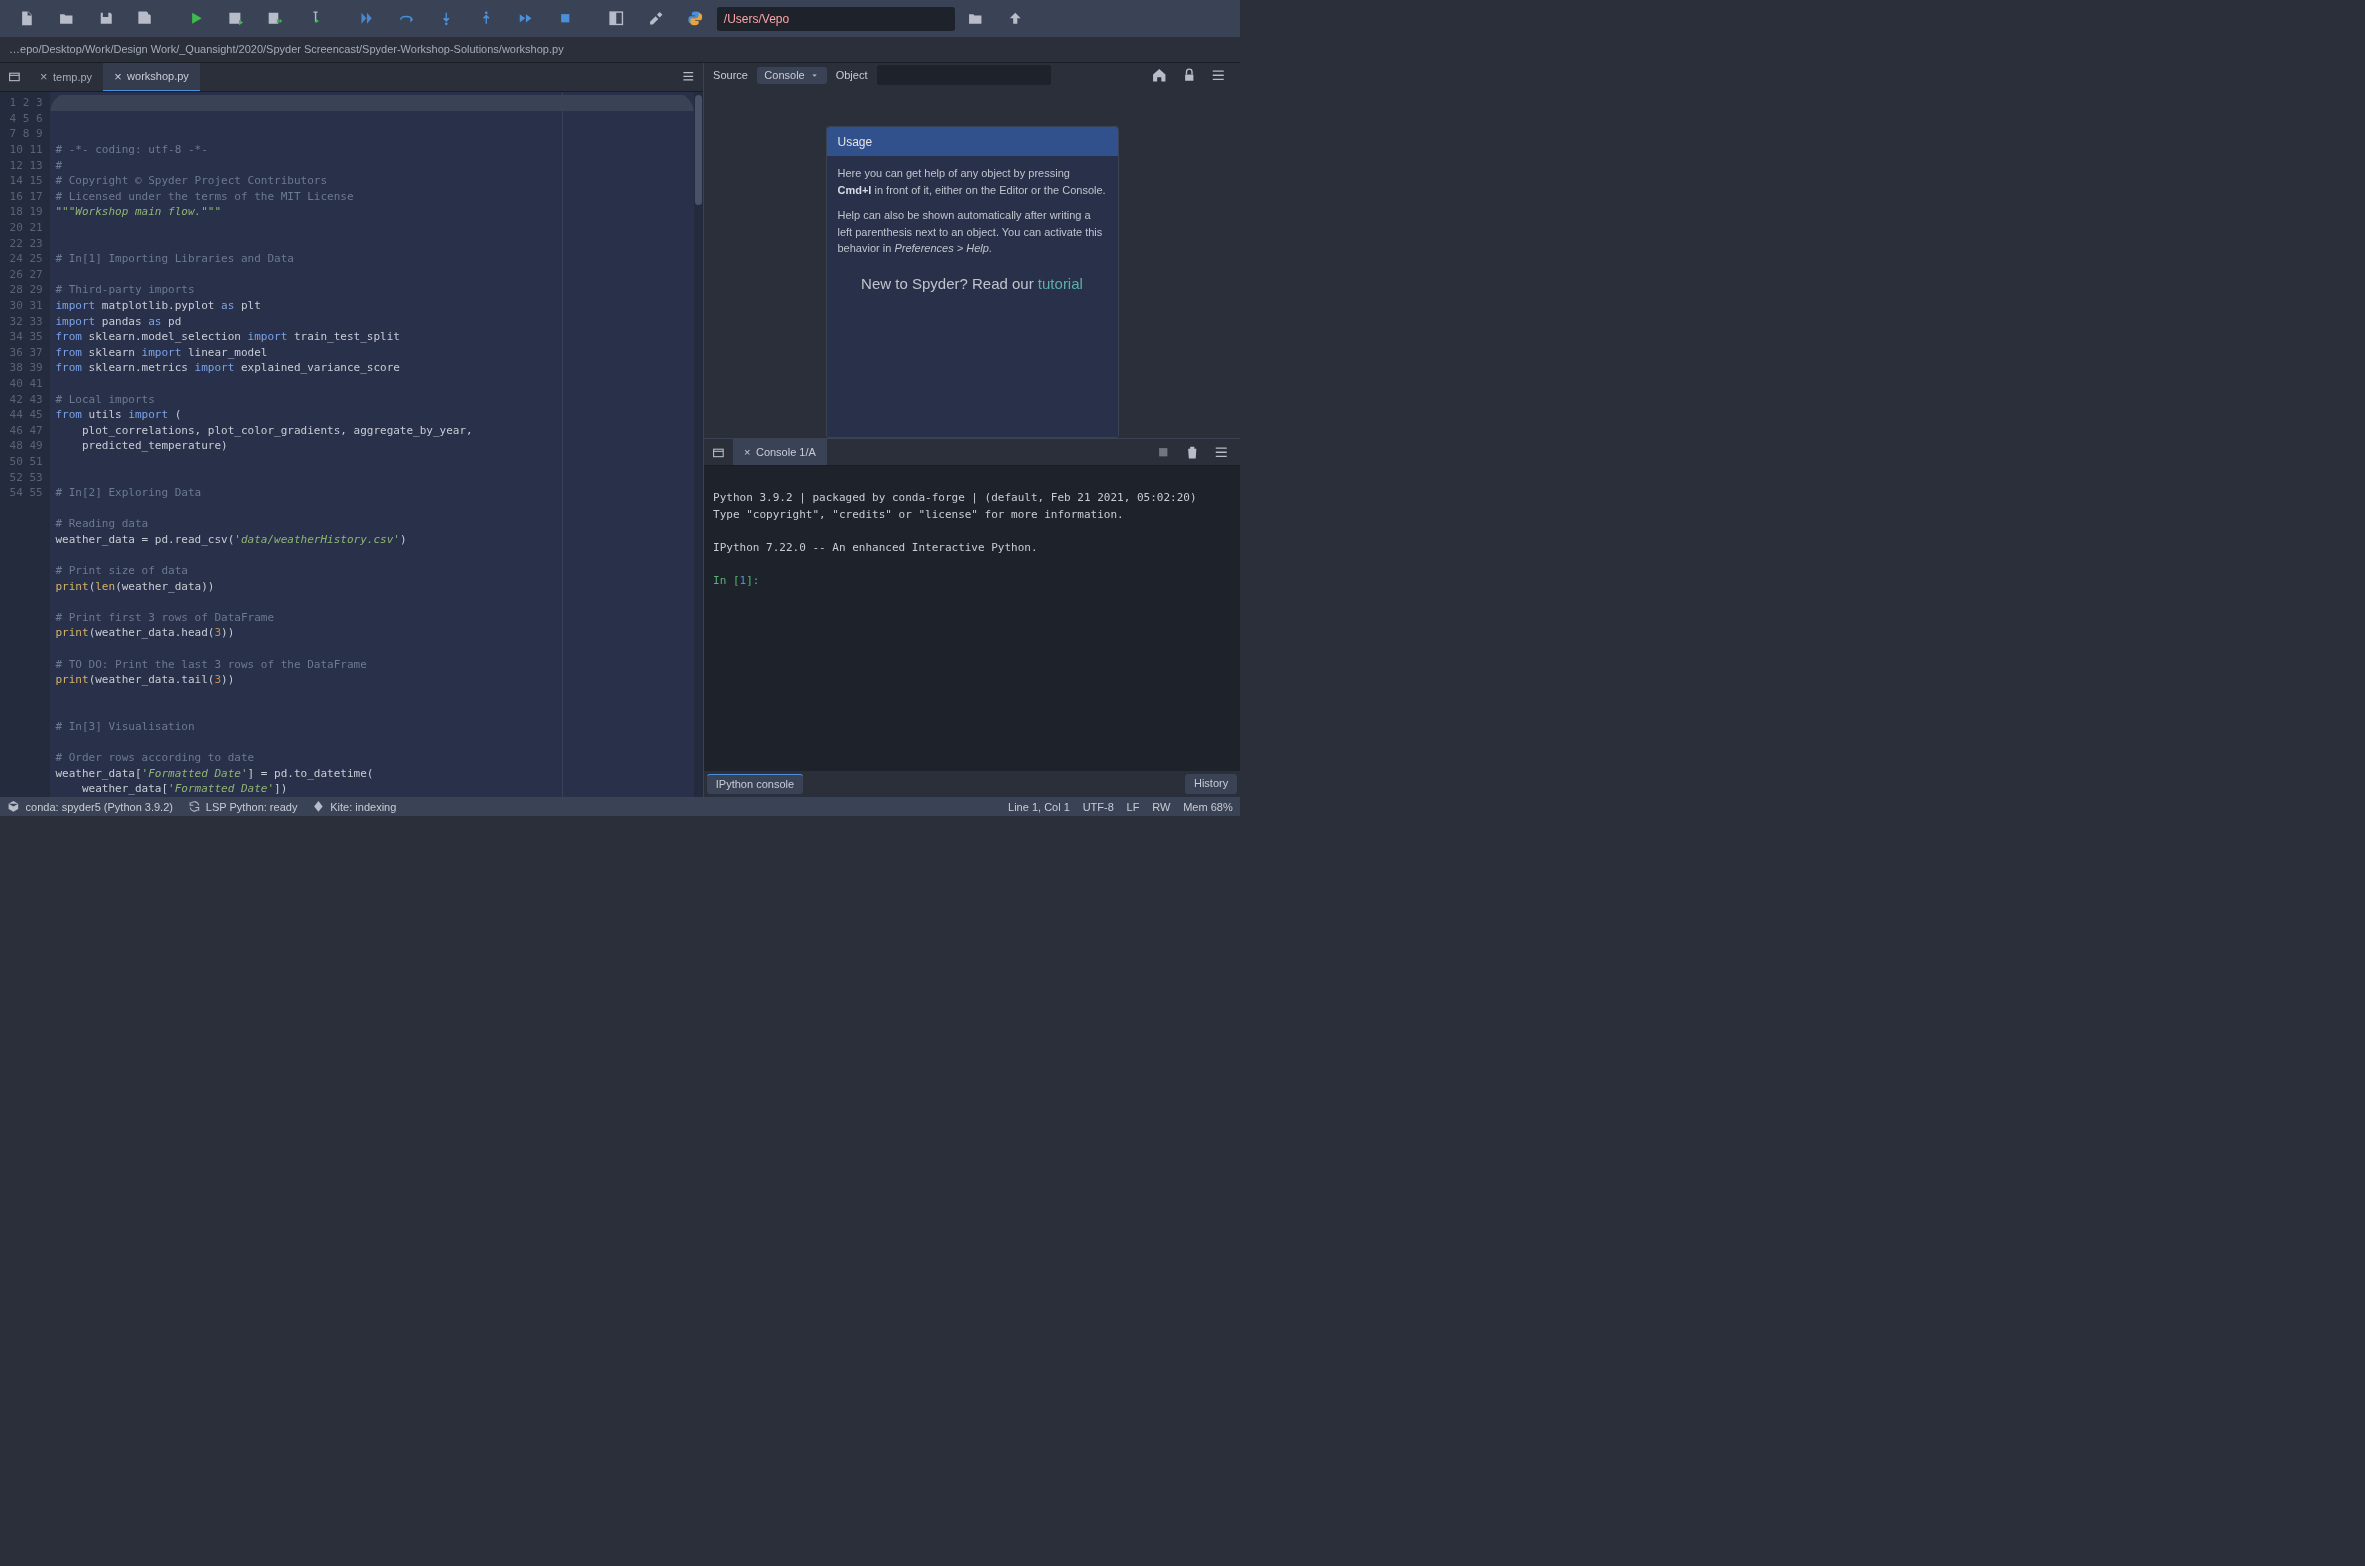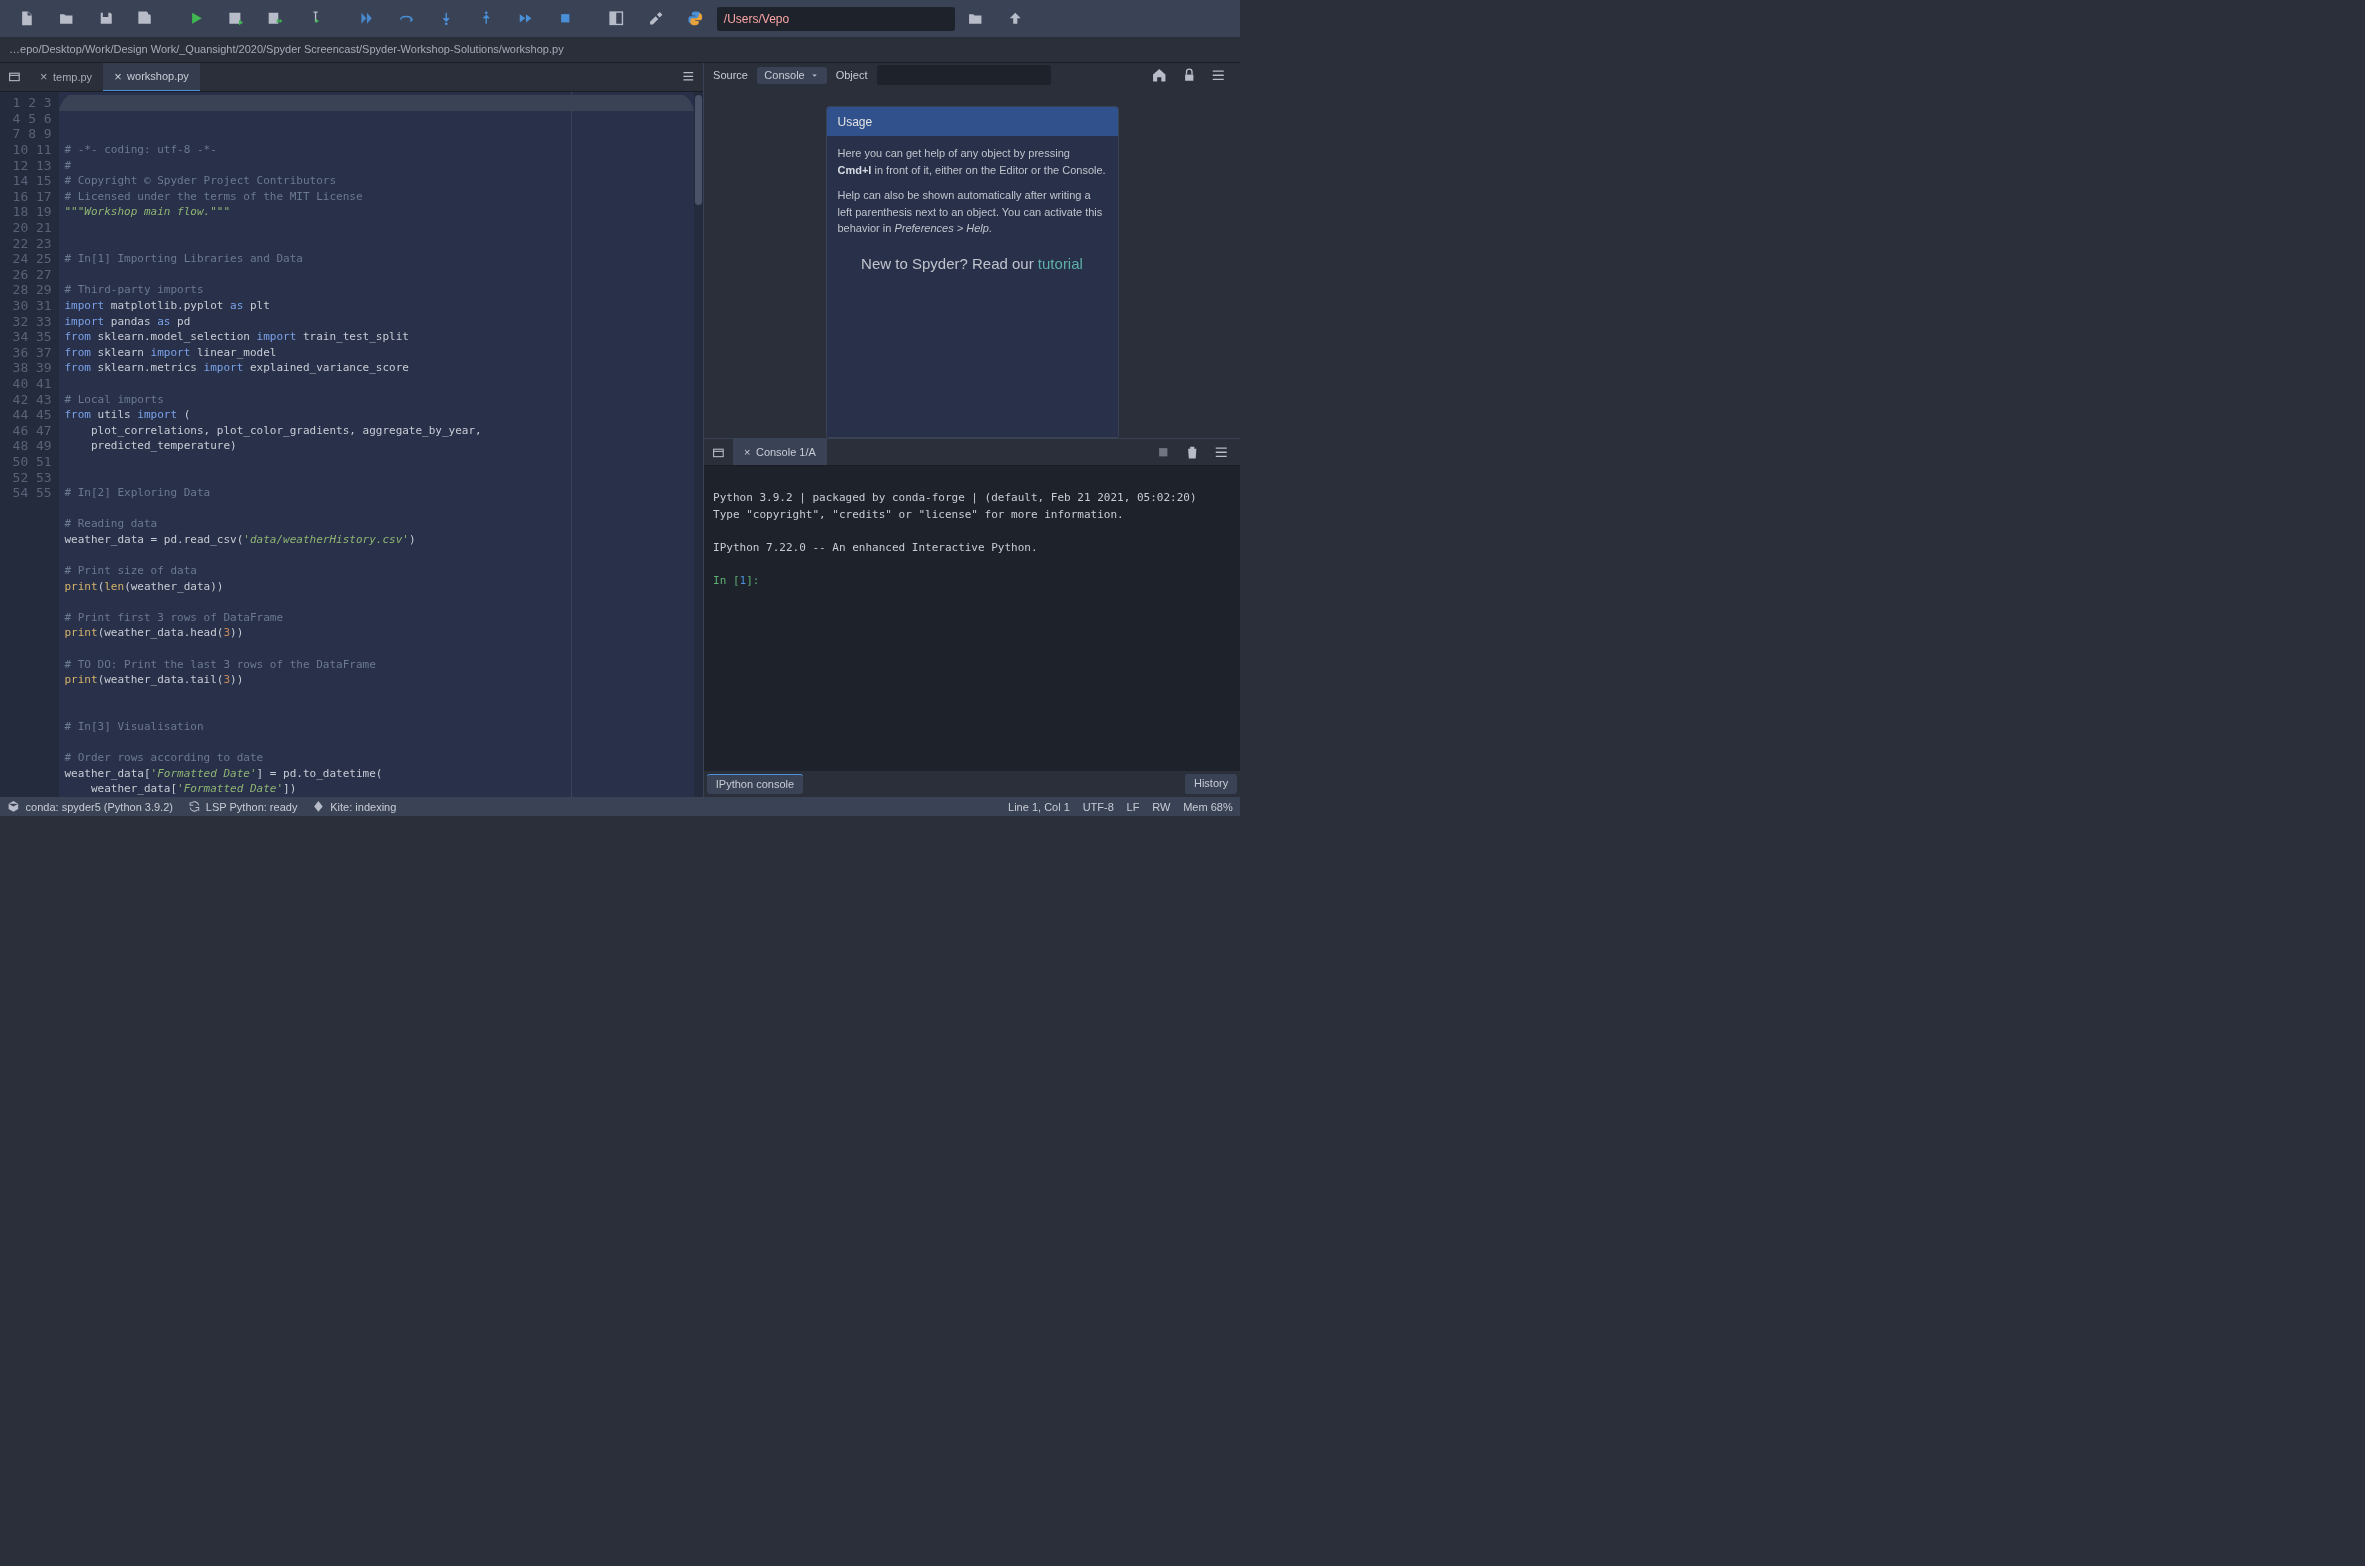--- a/index.html
+++ b/index.html
@@ -104,25 +104,25 @@
   cursor: pointer;
 }
 .editor-body {
   flex: 1;
   display: flex;
   background: #28304a;
   overflow: hidden;
   position: relative;
 }
 .gutter {
-  width: 59px;
+  width: 50px;
   background: #232b3c;
   color: #5a6278;
   font-family: "Menlo", "Consolas", monospace;
-  font-size: 13px;
+  font-size: 11px;
   text-align: right;
   padding: 3.7px 7.3px 3.7px 1.8px;
   line-height: 15.6px;
 }
 .code {
   flex: 1;
   font-family: "Menlo", "Consolas", monospace;
   font-size: 11px;
   line-height: 15.6px;
   padding: 3.7px 5.5px;
@@ -542,21 +542,21 @@
 </pre>
       </div>
       <div class="scroll-v">
           <div class="scroll-thumb"></div>
         </div>
     </div>
   </div>
 
   <div class="right-pane">
 
-    <div style="flex:1.05; display:flex; flex-direction:column;">
+    <div style="flex:1.05; display:flex; flex-direction:column;gap:20px;">
       <div class="help-toolbar">
         <span>Source</span>
         <div class="help-dropdown">
           <span>Console</span>
           <svg width="9.1" height="9.1" viewBox="0 0 24 24">
               <path fill="#b8bcc8" d="M6 9l6 6 6-6z"></path>
             </svg>
         </div>
         <span>Object</span>
         <div class="help-input"></div>

